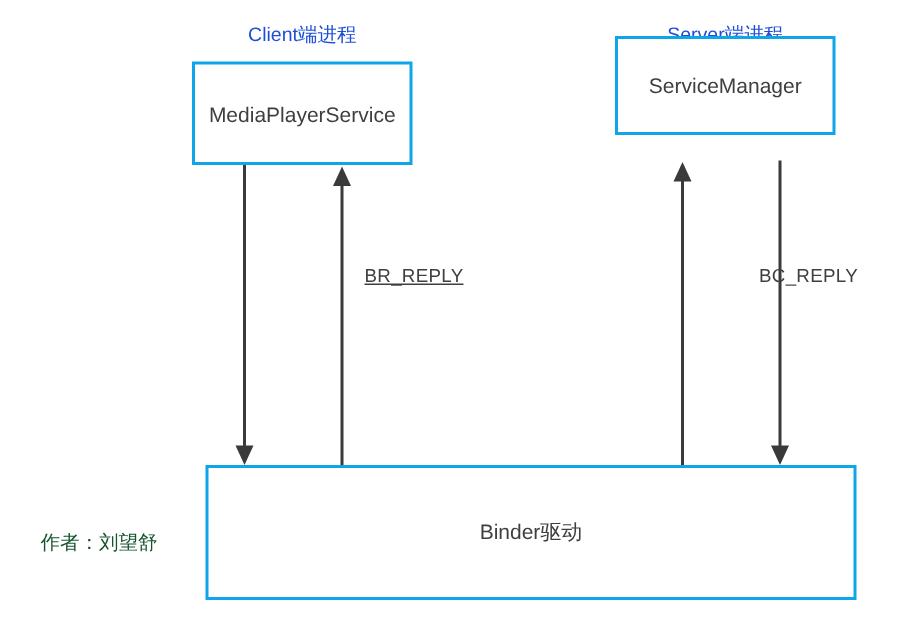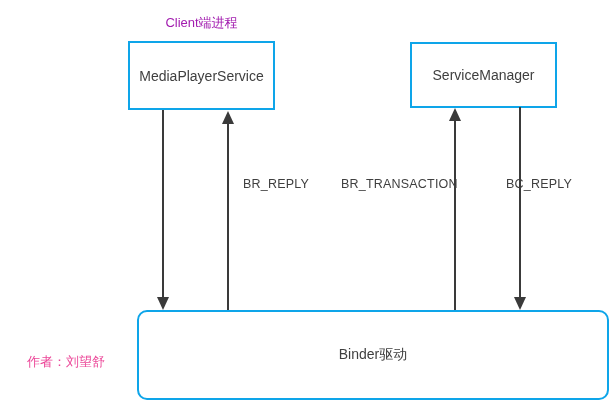--- a/index.html
+++ b/index.html
@@ -3,21 +3,21 @@
 <meta charset="utf-8">
 <style>
   html,body{margin:0;padding:0;background:#ffffff;}
   .canvas{
     position:relative;width:612px;height:416px;background:#ffffff;
     font-family:"Liberation Sans","DejaVu Sans",sans-serif;
     color:#3f3f3f;overflow:hidden;
   }
   .proc-title{
     position:absolute;text-align:center;font-size:13px;line-height:18px;
-    color:#a21caf;white-space:nowrap;
+    color:#1d4ed8;white-space:nowrap;
   }
   .node-box{
     position:absolute;border:2px solid #0ea5e9;background:#ffffff;
     display:flex;align-items:center;justify-content:center;
     font-size:14px;color:#3f3f3f;box-sizing:border-box;
   }
   .vline{
     position:absolute;width:2px;background:#3a3a3a;
   }
   .arrowhead{
@@ -29,52 +29,53 @@
   }
   .arrow-down{
     border-left:6px solid transparent;border-right:6px solid transparent;
     border-top:13px solid #3a3a3a;
   }
   .edge-label{
     position:absolute;font-size:12.5px;color:#3f3f3f;white-space:nowrap;
     letter-spacing:0.2px;
   }
   .author{
-    position:absolute;left:27px;top:353px;font-size:13px;color:#ec4899;
+    position:absolute;left:27px;top:353px;font-size:13px;color:#14532d;
     white-space:nowrap;
   }
   
   #client-title{left:128px;top:14px;width:147px;}
   #client-box{left:128px;top:41px;width:147px;height:69px;}
   
   #server-title{left:410px;top:14px;width:147px;}
-  #server-box{left:410px;top:42px;width:147px;height:66px;justify-content:center;}
+  #server-box{left:410px;top:24px;width:147px;height:66px;justify-content:center;}
   
-  #binder-box{left:137px;top:310px;width:472px;height:90px;border-radius:10px;}
+  #binder-box{left:137px;top:310px;width:434px;height:90px;}
   
   #line-bc-transaction{left:162px;top:110px;height:189px;}
   #head-bc-transaction{left:157px;top:297px;}
   #line-br-reply{left:227px;top:123px;height:187px;}
   #head-br-reply{left:222px;top:111px;}
   #line-br-transaction{left:454px;top:120px;height:190px;}
   #head-br-transaction{left:449px;top:108px;}
   #line-bc-reply{left:519px;top:107px;height:192px;}
   #head-bc-reply{left:514px;top:297px;}
   
   #label-bc-transaction{left:47px;top:177px;}
-  #label-br-reply{left:243px;top:177px;}
+  #label-br-reply{left:243px;top:177px;text-decoration:underline;}
   #label-br-transaction{left:341px;top:177px;}
   #label-bc-reply{left:506px;top:177px;}
 </style>
 </head>
 <body>
 
 <div class="canvas">
 
   <div class="proc-title" id="client-title">Client端进程</div>
+  <div class="proc-title" id="server-title">Server端进程</div>
 
   <div class="node-box" id="client-box">
     <span>MediaPlayerService</span>
   </div>
   <div class="node-box" id="server-box">
     <span>ServiceManager</span>
   </div>
 
   <div class="node-box" id="binder-box">
     <span>Binder驱动</span>
@@ -86,18 +87,17 @@
   <div class="vline" id="line-br-reply"></div>
   <div class="arrowhead arrow-up" id="head-br-reply"></div>
 
   <div class="vline" id="line-br-transaction"></div>
   <div class="arrowhead arrow-up" id="head-br-transaction"></div>
 
   <div class="vline" id="line-bc-reply"></div>
   <div class="arrowhead arrow-down" id="head-bc-reply"></div>
 
   <div class="edge-label" id="label-br-reply">BR_REPLY</div>
-  <div class="edge-label" id="label-br-transaction">BR_TRANSACTION</div>
   <div class="edge-label" id="label-bc-reply">BC_REPLY</div>
 
   <div class="author">作者：刘望舒</div>
 
 </div>
 
 </body></html>

